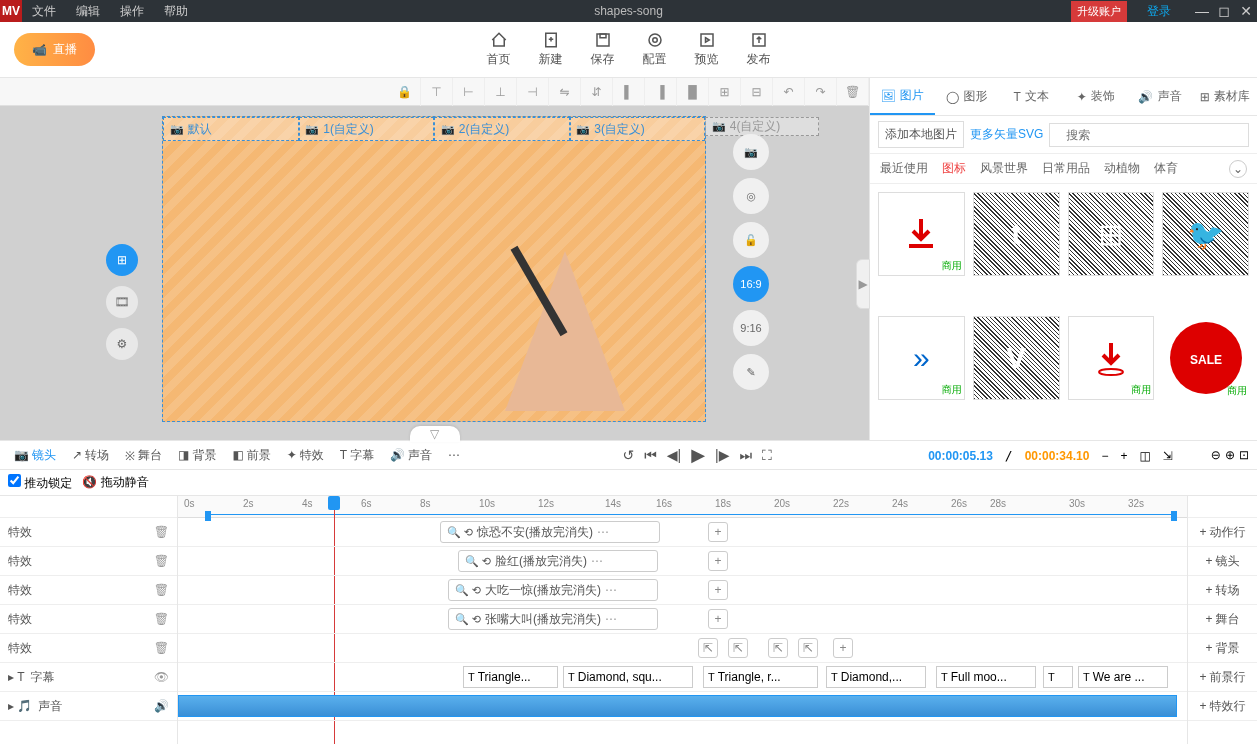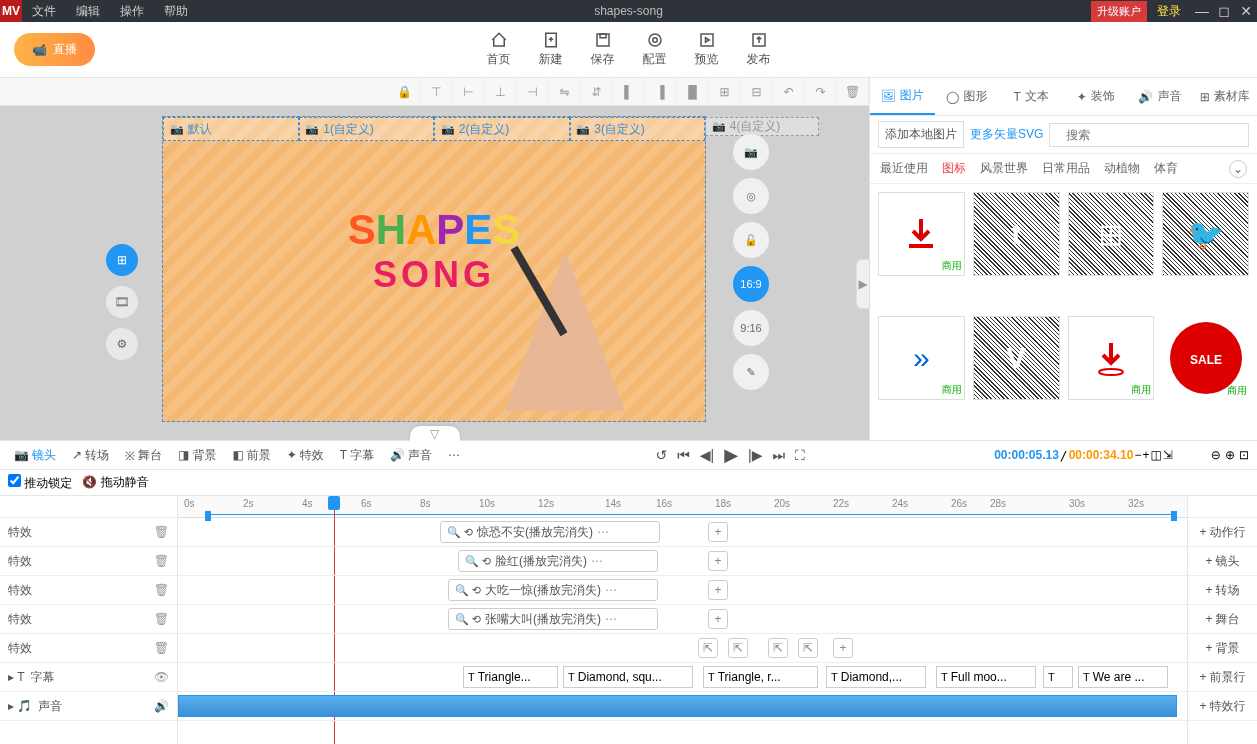--- a/index.html
+++ b/index.html
@@ -4,21 +4,21 @@
 <style>
 *{margin:0;padding:0;box-sizing:border-box;font-family:"Microsoft YaHei",sans-serif;font-size:12px}
 body{background:#fff;width:1257px;height:744px;overflow:hidden;position:relative}
 .titlebar{height:22px;background:#2d3338;display:flex;align-items:center;color:#ccc;position:relative}
 .titlebar .logo{width:22px;height:22px;background:#b91c1c;color:#fff;display:flex;align-items:center;justify-content:center;font-size:12px;font-weight:bold}
 .titlebar .menu{display:flex;gap:0}
 .titlebar .menu span{padding:0 10px;cursor:pointer}
 .titlebar .title{position:absolute;left:50%;transform:translateX(-50%);color:#bbb}
 .titlebar .right{position:absolute;right:0;display:flex;align-items:center;height:100%}
 .upgrade{background:#d63a3a;color:#fff;padding:3px 6px;font-size:11px}
-.login{padding:0 10px;color:#fde047}
+.login{padding:0 20px;color:#0ea5e9}
 .wbtn{width:22px;height:22px;display:flex;align-items:center;justify-content:center;color:#ccc;cursor:pointer;font-size:14px}
 .topbar{height:56px;background:#fff;border-bottom:1px solid #e6e6e6;display:flex;align-items:center;position:relative}
 .live-btn{margin-left:14px;background:linear-gradient(90deg,#ffb347,#ff8c42);color:#fff;border-radius:20px;padding:8px 18px;display:flex;align-items:center;gap:6px;font-size:14px}
 .topbar-center{position:absolute;left:50%;transform:translateX(-50%);display:flex;gap:28px}
 .topbar-item{display:flex;flex-direction:column;align-items:center;gap:2px;color:#555;cursor:pointer}
 .topbar-item svg{width:18px;height:18px;stroke:#555}
 .main{display:flex;height:362px}
 .canvas-area{flex:1;background:#d0d0d0;position:relative;display:flex;flex-direction:column}
 .canvas-toolbar{height:28px;background:#f7f7f7;border-bottom:1px solid #e0e0e0;display:flex;align-items:center;gap:0}
 .ctb-btn{width:32px;height:28px;display:flex;align-items:center;justify-content:center;color:#999;border-right:1px solid #eee}
@@ -55,21 +55,21 @@
 .rp-grid{flex:1;padding:8px;display:grid;grid-template-columns:repeat(4,1fr);gap:8px;overflow:hidden}
 .rp-item{border:1px solid #ddd;height:84px;position:relative;display:flex;align-items:center;justify-content:center;background:#fff}
 .rp-item.sketch{background:repeating-linear-gradient(45deg,#333 0 1px,#fff 1px 3px)}
 .rp-item .tag{position:absolute;right:2px;bottom:2px;font-size:10px;color:#0a0}
 .timeline-toolbar{height:30px;border-top:1px solid #e6e6e6;border-bottom:1px solid #e6e6e6;display:flex;align-items:center;padding:0 8px;gap:4px}
 .tt-btn{display:flex;align-items:center;gap:3px;padding:3px 6px;color:#555;cursor:pointer}
 .tt-btn.blue{color:#2196f3}
 .tt-spacer{flex:1}
 .playback{display:flex;align-items:center;gap:10px}
 .playback span{cursor:pointer;color:#555;font-size:14px}
-.time-display{display:flex;align-items:center;gap:1px;font-family:monospace;font-size:13px}
+.time-display{display:flex;align-items:flex-end;gap:12px;font-family:monospace;font-size:13px}
 .time-cur{color:#2196f3;font-weight:bold}
 .time-tot{color:#ff9800;font-weight:bold}
 .timeline-options{height:26px;border-bottom:1px solid #e6e6e6;display:flex;align-items:center;padding:0 8px;gap:10px}
 .timeline-body{display:flex;height:248px}
 .tl-left{width:178px;border-right:1px solid #e6e6e6;display:flex;flex-direction:column}
 .tl-row-label{height:29px;border-bottom:1px solid #eee;display:flex;align-items:center;padding:0 8px;gap:6px;color:#555}
 .tl-row-label .del{margin-left:auto;color:#999}
 .tl-ruler-space{height:22px;border-bottom:1px solid #eee}
 .tl-center{flex:1;position:relative;overflow:hidden}
 .ruler{height:22px;border-bottom:1px solid #ddd;position:relative;background:#fafafa}
@@ -188,24 +188,20 @@
       </div>
       <div class="canvas">
         <div class="canvas-bg"></div>
         <div class="scene-tabs">
           <div class="scene-tab">📷<span>默认</span></div>
           <div class="scene-tab">📷<span>1(自定义)</span></div>
           <div class="scene-tab">📷<span>2(自定义)</span></div>
           <div class="scene-tab">📷<span>3(自定义)</span></div>
           <div class="scene-tab ext">📷<span>4(自定义)</span></div>
         </div>
-        <div class="shapes-text">
-          <div class="l1"><span style="color:#ff5722">S</span><span style="color:#4caf50">H</span><span style="color:#ff9800">A</span><span style="color:#9c27b0">P</span><span style="color:#2196f3">E</span><span style="color:#f5d742">S</span></div>
-          <div class="l2">SONG</div>
-        </div>
         <svg class="hand" viewBox="0 0 200 180">
             <path d="M100 10 L40 170 L160 170 Z" fill="#e8b896"></path>
             <rect x="70" y="0" width="8" height="100" fill="#333" transform="rotate(-30 74 50)"></rect>
           </svg>
       </div>
       <div class="right-tools">
         <div class="rtool">📷</div>
         <div class="rtool">◎</div>
         <div class="rtool">🔓</div>
         <div class="rtool active">16:9</div>

